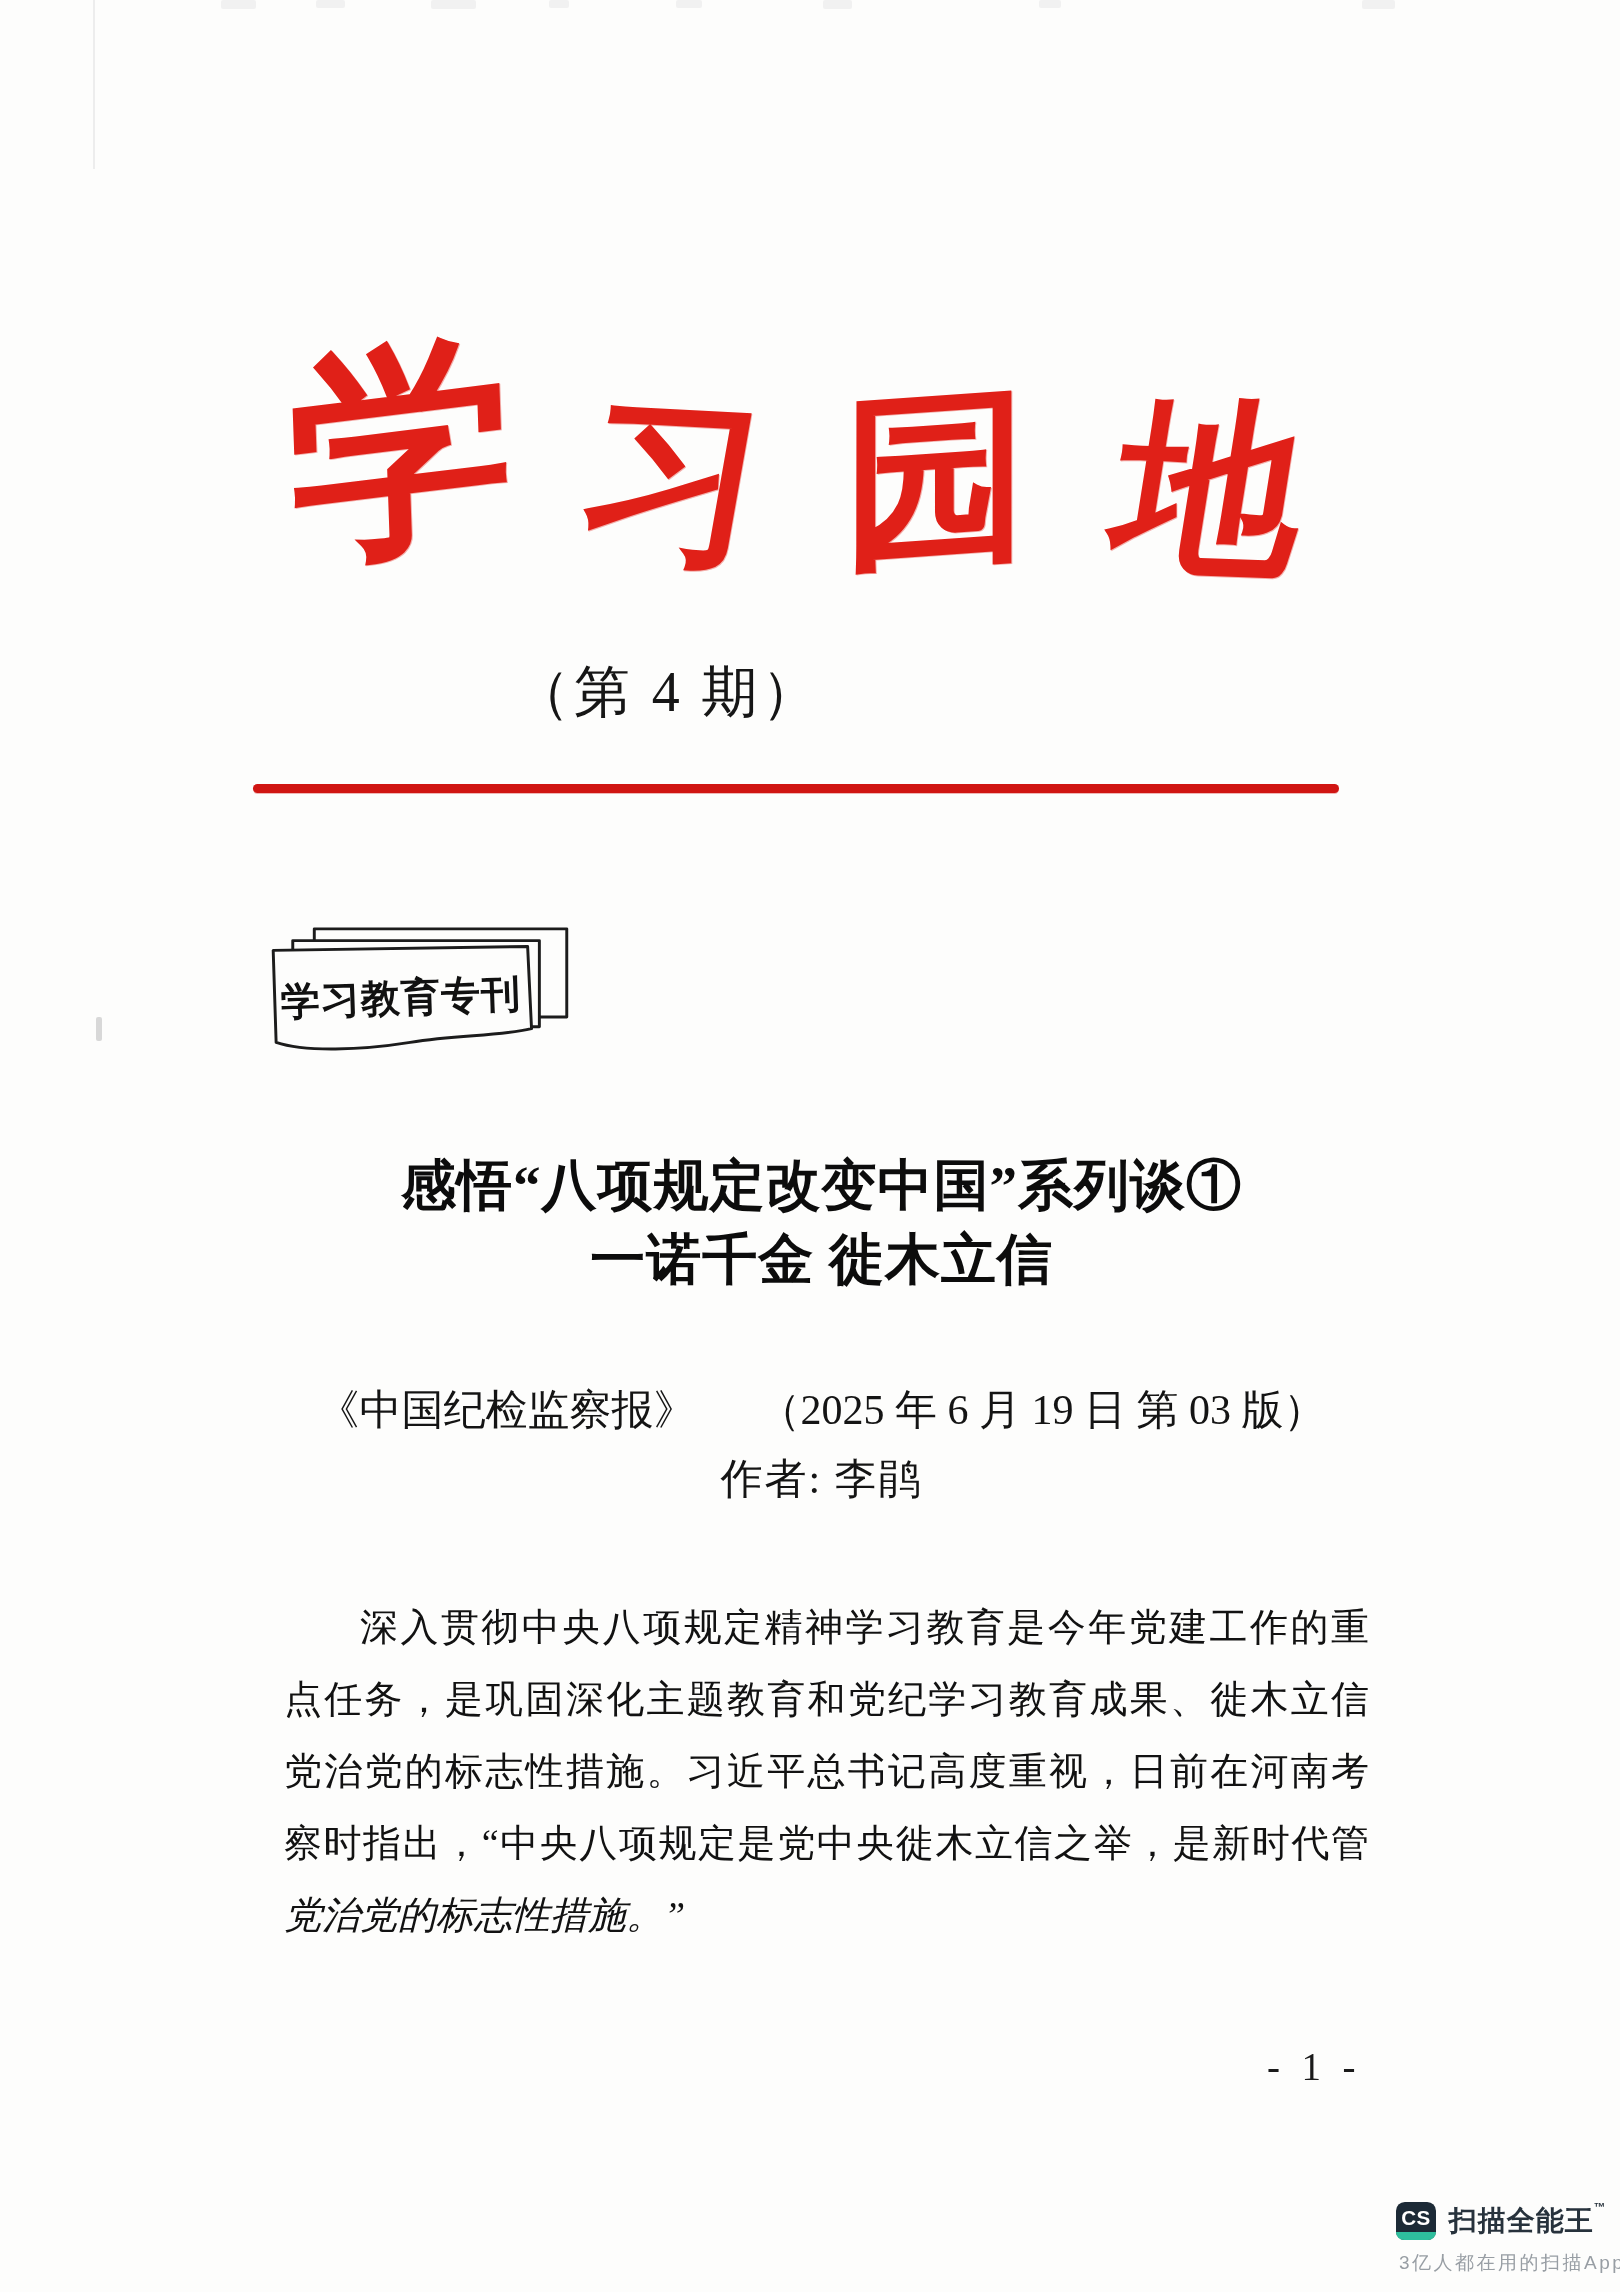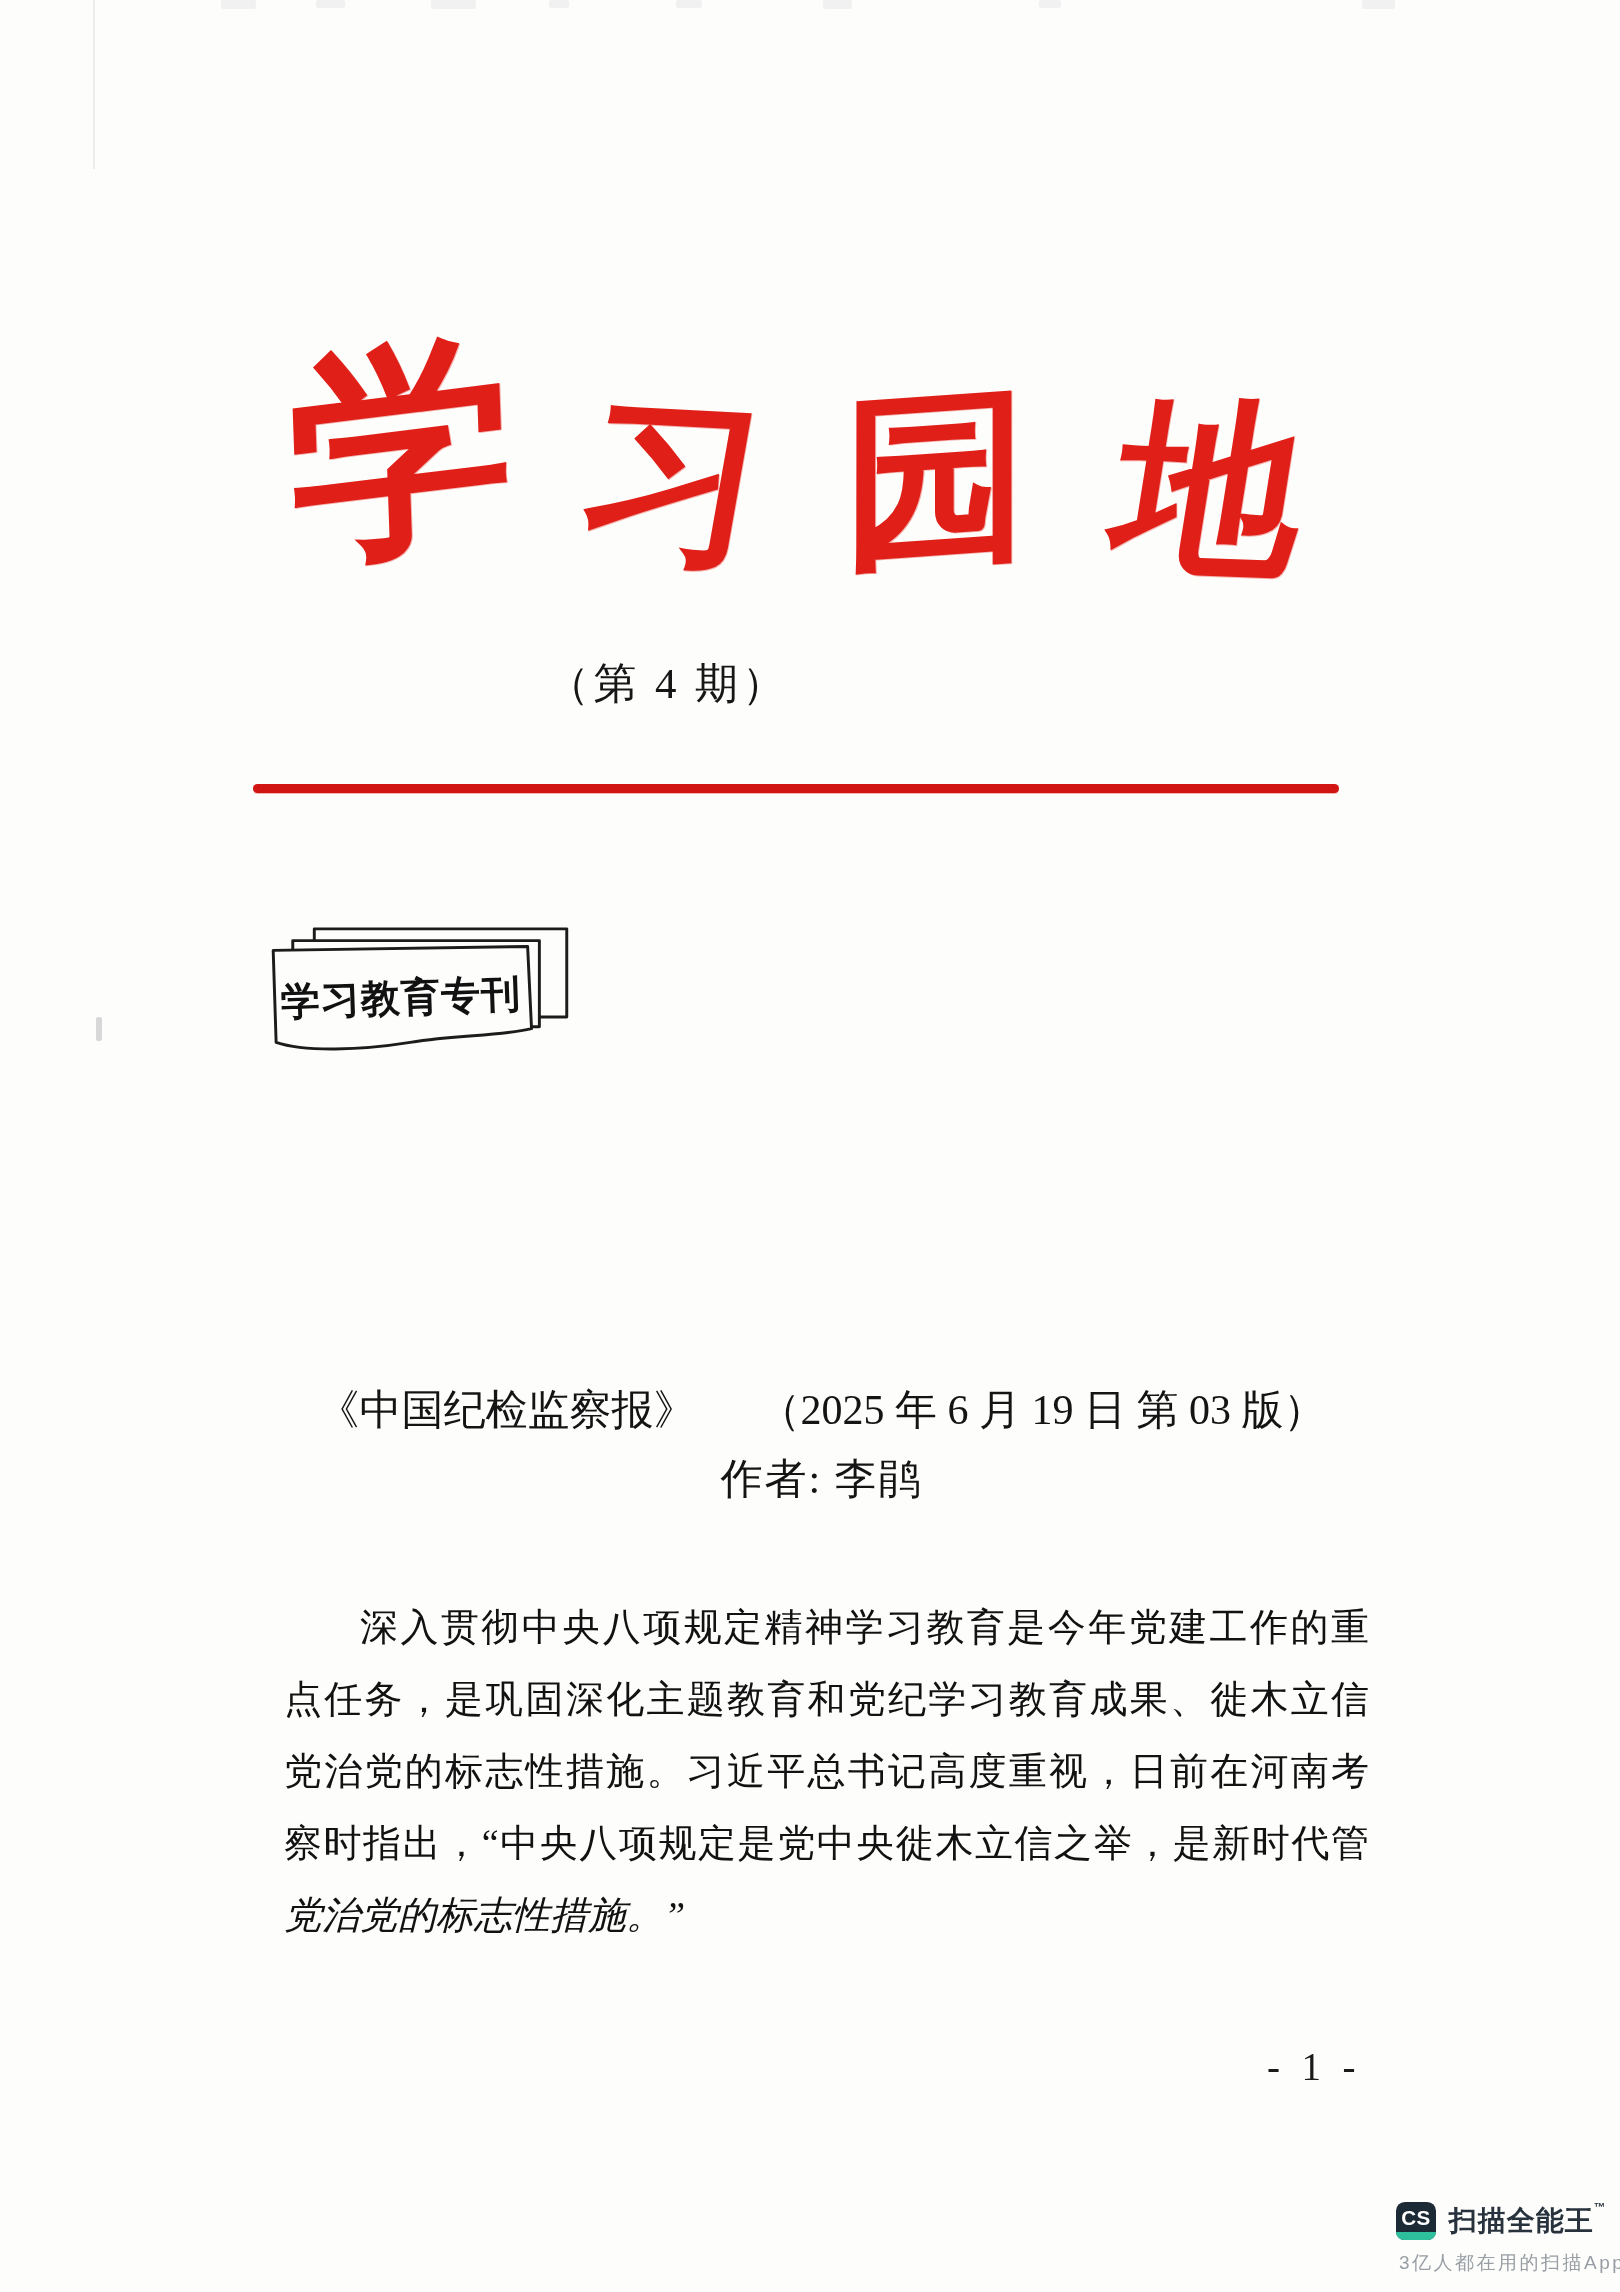--- a/index.html
+++ b/index.html
@@ -16,21 +16,21 @@
   
   .masthead{position:absolute;left:0;top:348px;width:1620px;height:284px;}
   .m-char{position:absolute;color:#e02018;font-weight:700;line-height:1;
           text-shadow:1px 1px 0 rgba(224,32,24,.35);}
   .m-c0{left:289px;top:-7.8px;font-size:225px;transform:rotate(-7deg) skewX(-5deg);}
   .m-c1{left:583px;top:44px;font-size:181px;transform:rotate(3deg) skewX(-7deg);}
   .m-c2{left:843px;top:39px;font-size:186px;transform:rotate(-4deg) skewX(-4deg);}
   .m-c3{left:1117px;top:49px;font-size:186px;transform:rotate(2deg) skewX(-7deg);}
 
   .issue-line{position:absolute;left:0;top:655px;width:1312px;padding-left:23.5px;box-sizing:border-box;
-              text-align:center;font-size:43px;letter-spacing:3.9px;color:#161616;}
+              text-align:center;font-size:56px;letter-spacing:3.9px;color:#161616;}
   .pub-row{position:absolute;left:253px;top:730px;width:1086px;display:flex;
            justify-content:space-between;align-items:baseline;box-sizing:border-box;
            padding:0 25.5px;font-size:43px;color:#141414;}
   .red-rule{position:absolute;left:253px;top:784px;width:1086px;height:8.8px;
             background:#d01512;border-radius:4.9px;box-shadow:0 1px 0 rgba(208,21,18,.3);}
 
   
   .tag-svg{position:absolute;left:263px;top:923px;}
 
   .art-title{position:absolute;left:253px;top:1149px;width:1137px;text-align:center;
@@ -89,20 +89,24 @@
 
   <svg class="tag-svg" width="312" height="137" viewBox="0 0 318 140">
     <g fill="#fdfdfc" stroke="#1c1c1c" stroke-width="3" stroke-linejoin="round">
       <rect x="52" y="6" width="258" height="90"></rect>
       <rect x="30" y="18" width="252" height="88"></rect>
       <path d="M10 28 L270 24 L274 108 C240 116 200 114 150 122 C100 130 42 132 13 122 Z"></path>
     </g>
     <text x="141" y="90" transform="rotate(-2 141 90)" text-anchor="middle" font-size="40" font-weight="600" fill="#111" letter-spacing="1" font-family="Liberation Serif, DejaVu Serif, serif">学习教育专刊</text>
   </svg>
 
+  <div class="art-title">
+    <div>感悟“八项规定改变中国”系列谈①</div>
+    <div>一诺千金 徙木立信</div>
+  </div>
 
   <div class="src-row">
     <span>《中国纪检监察报》</span>
     <span>（2025 年 6 月 19 日  第 03 版）</span>
   </div>
 
   <div class="author-line">作者: 李鹃</div>
 
   <div class="body-block">
     <div class="bl bl-first">深入贯彻中央八项规定精神学习教育是今年党建工作的重</div>

